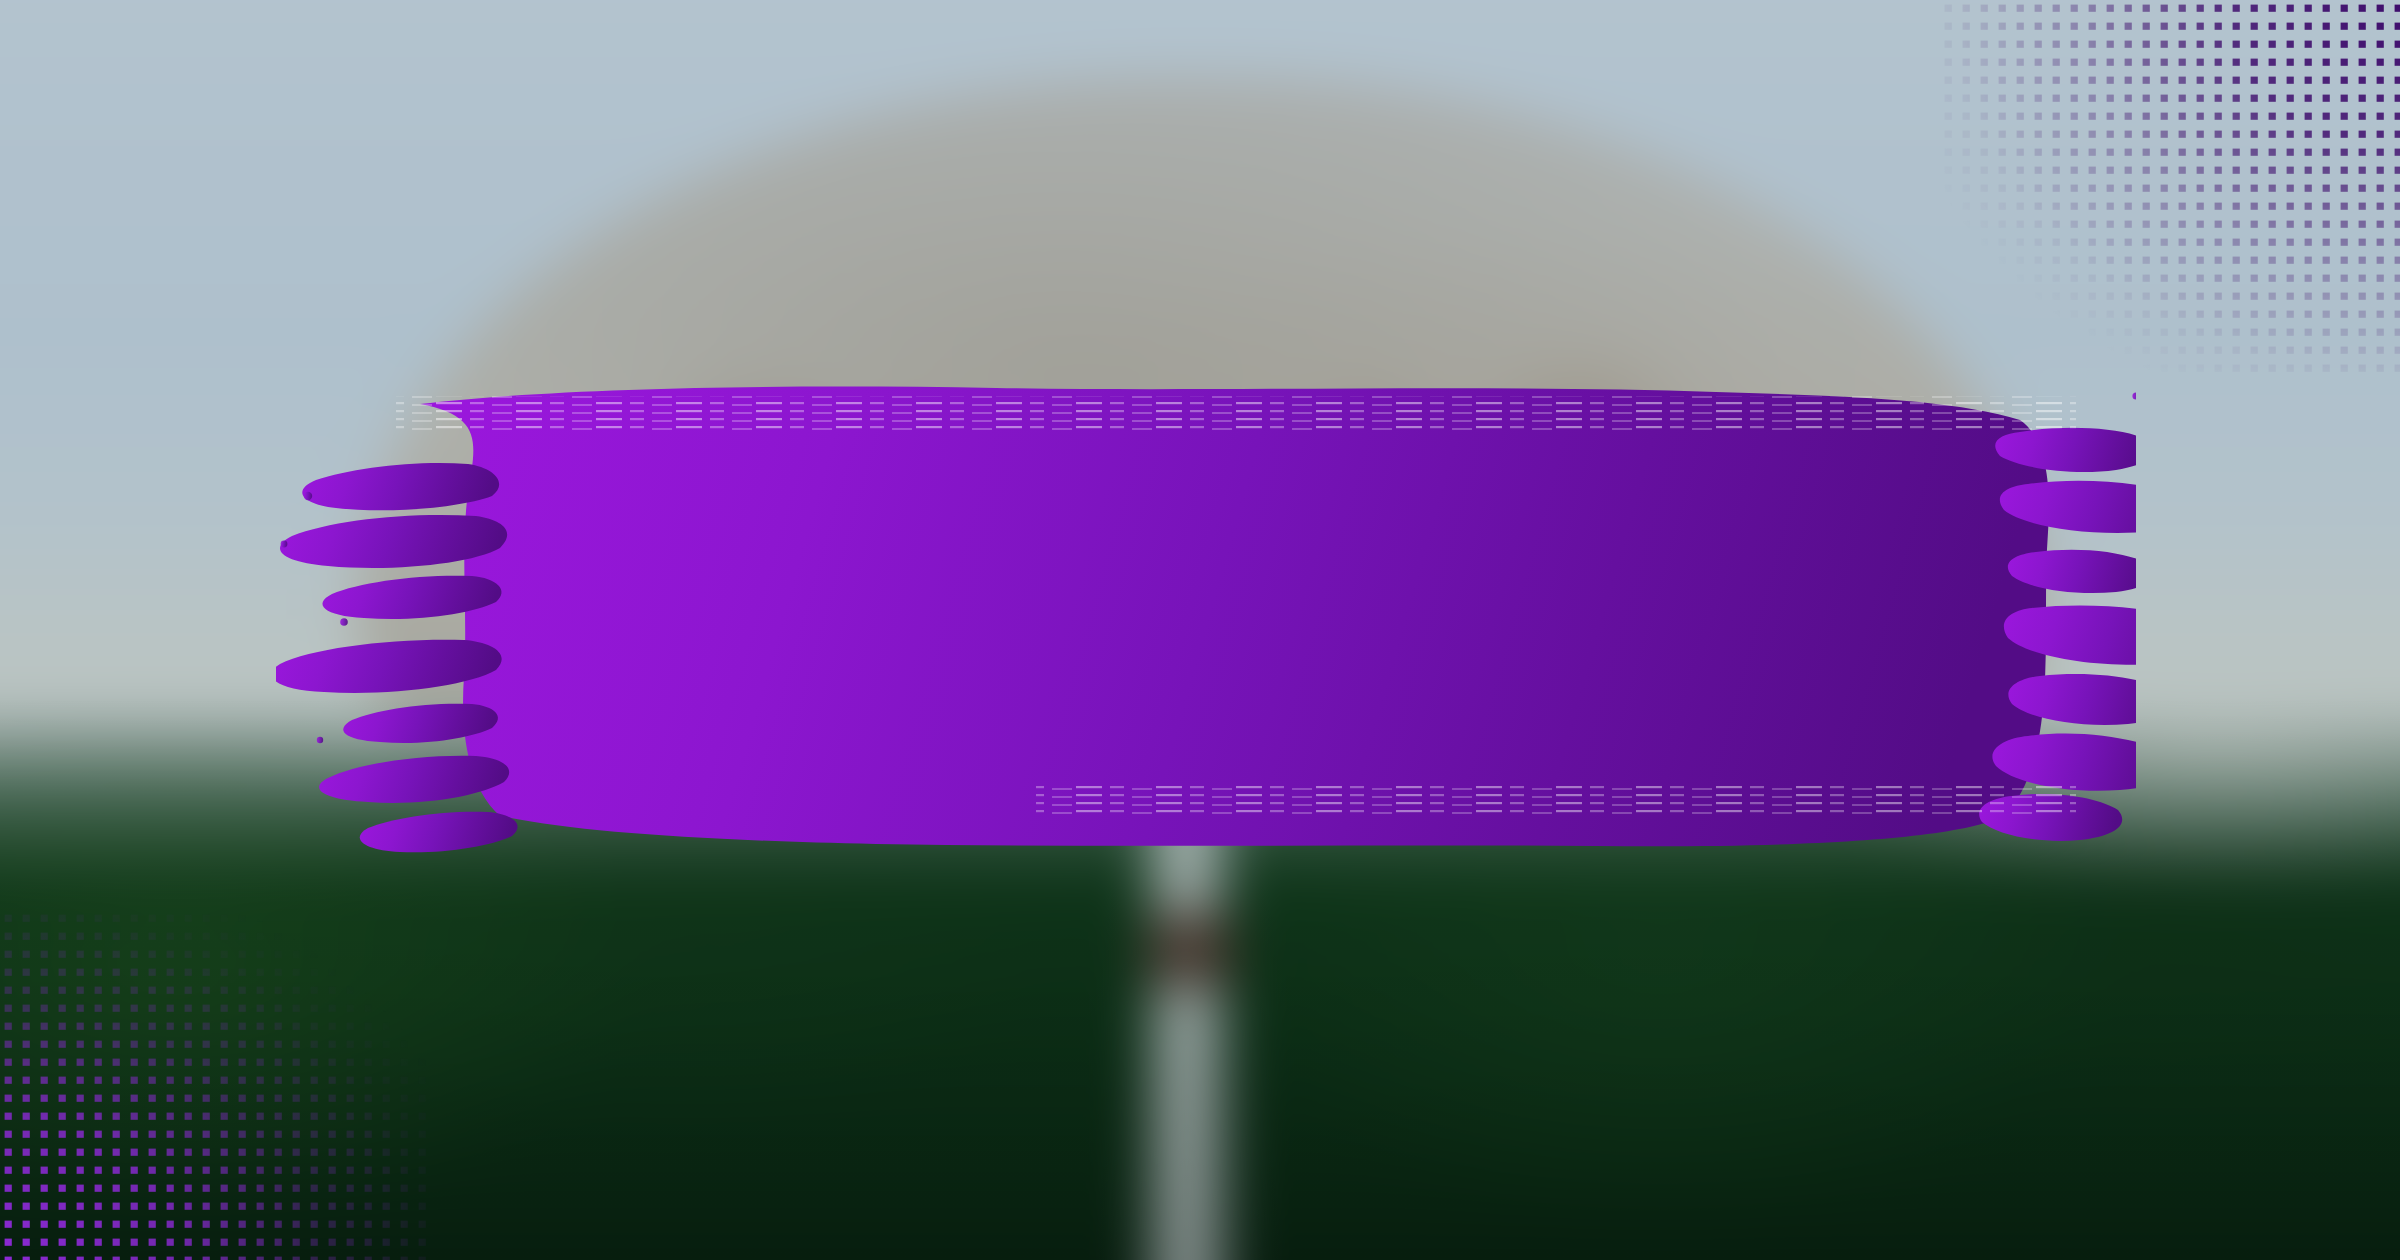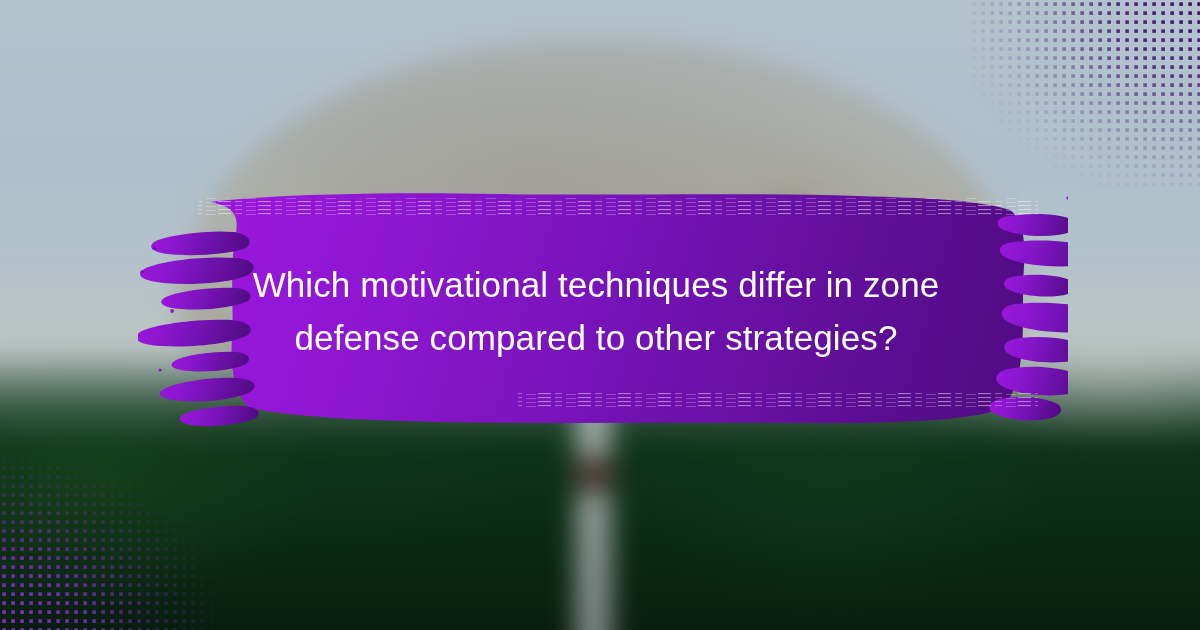--- a/index.html
+++ b/index.html
@@ -334,16 +334,15 @@
 
       <g clip-path="url(#clipTopEdge)" opacity="0.85">
         <rect x="60" y="18" width="840" height="18" fill="url(#streaks)"></rect>
       </g>
 
       <g clip-path="url(#clipBottomEdge)" opacity="0.8">
         <rect x="380" y="212" width="520" height="16" fill="url(#streaks)"></rect>
       </g>
     </svg>
 
-    <div class="brush-text">Which motivational techniques differ in zone defense compared to other strategies?</div>
   </div>
 
 </div>
 
 </body></html>

